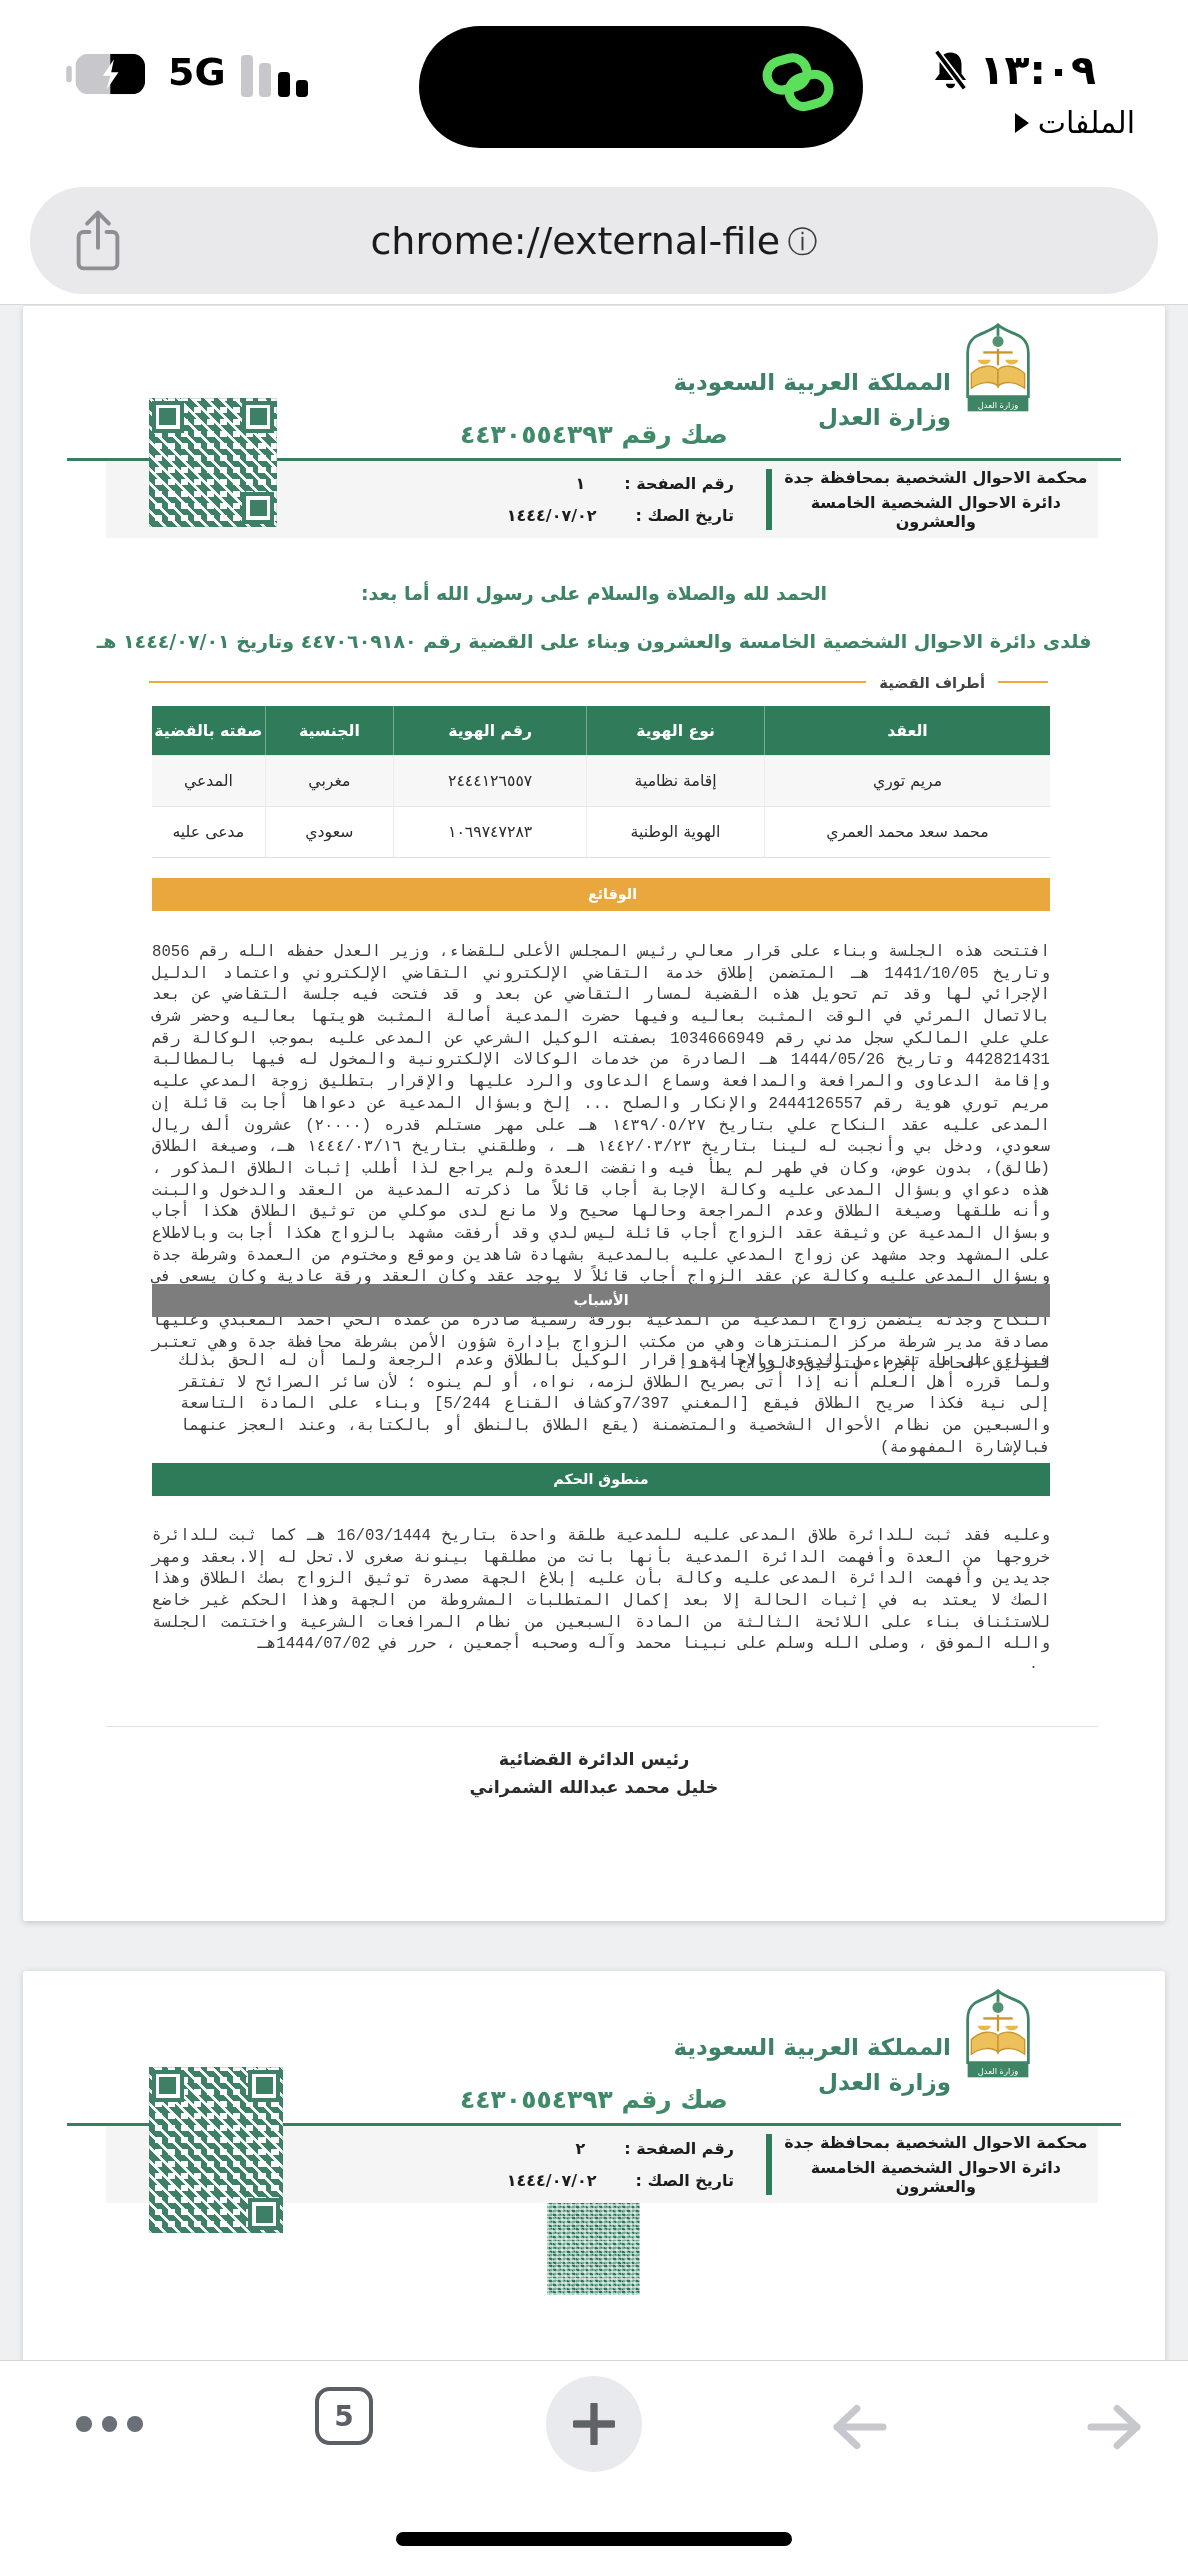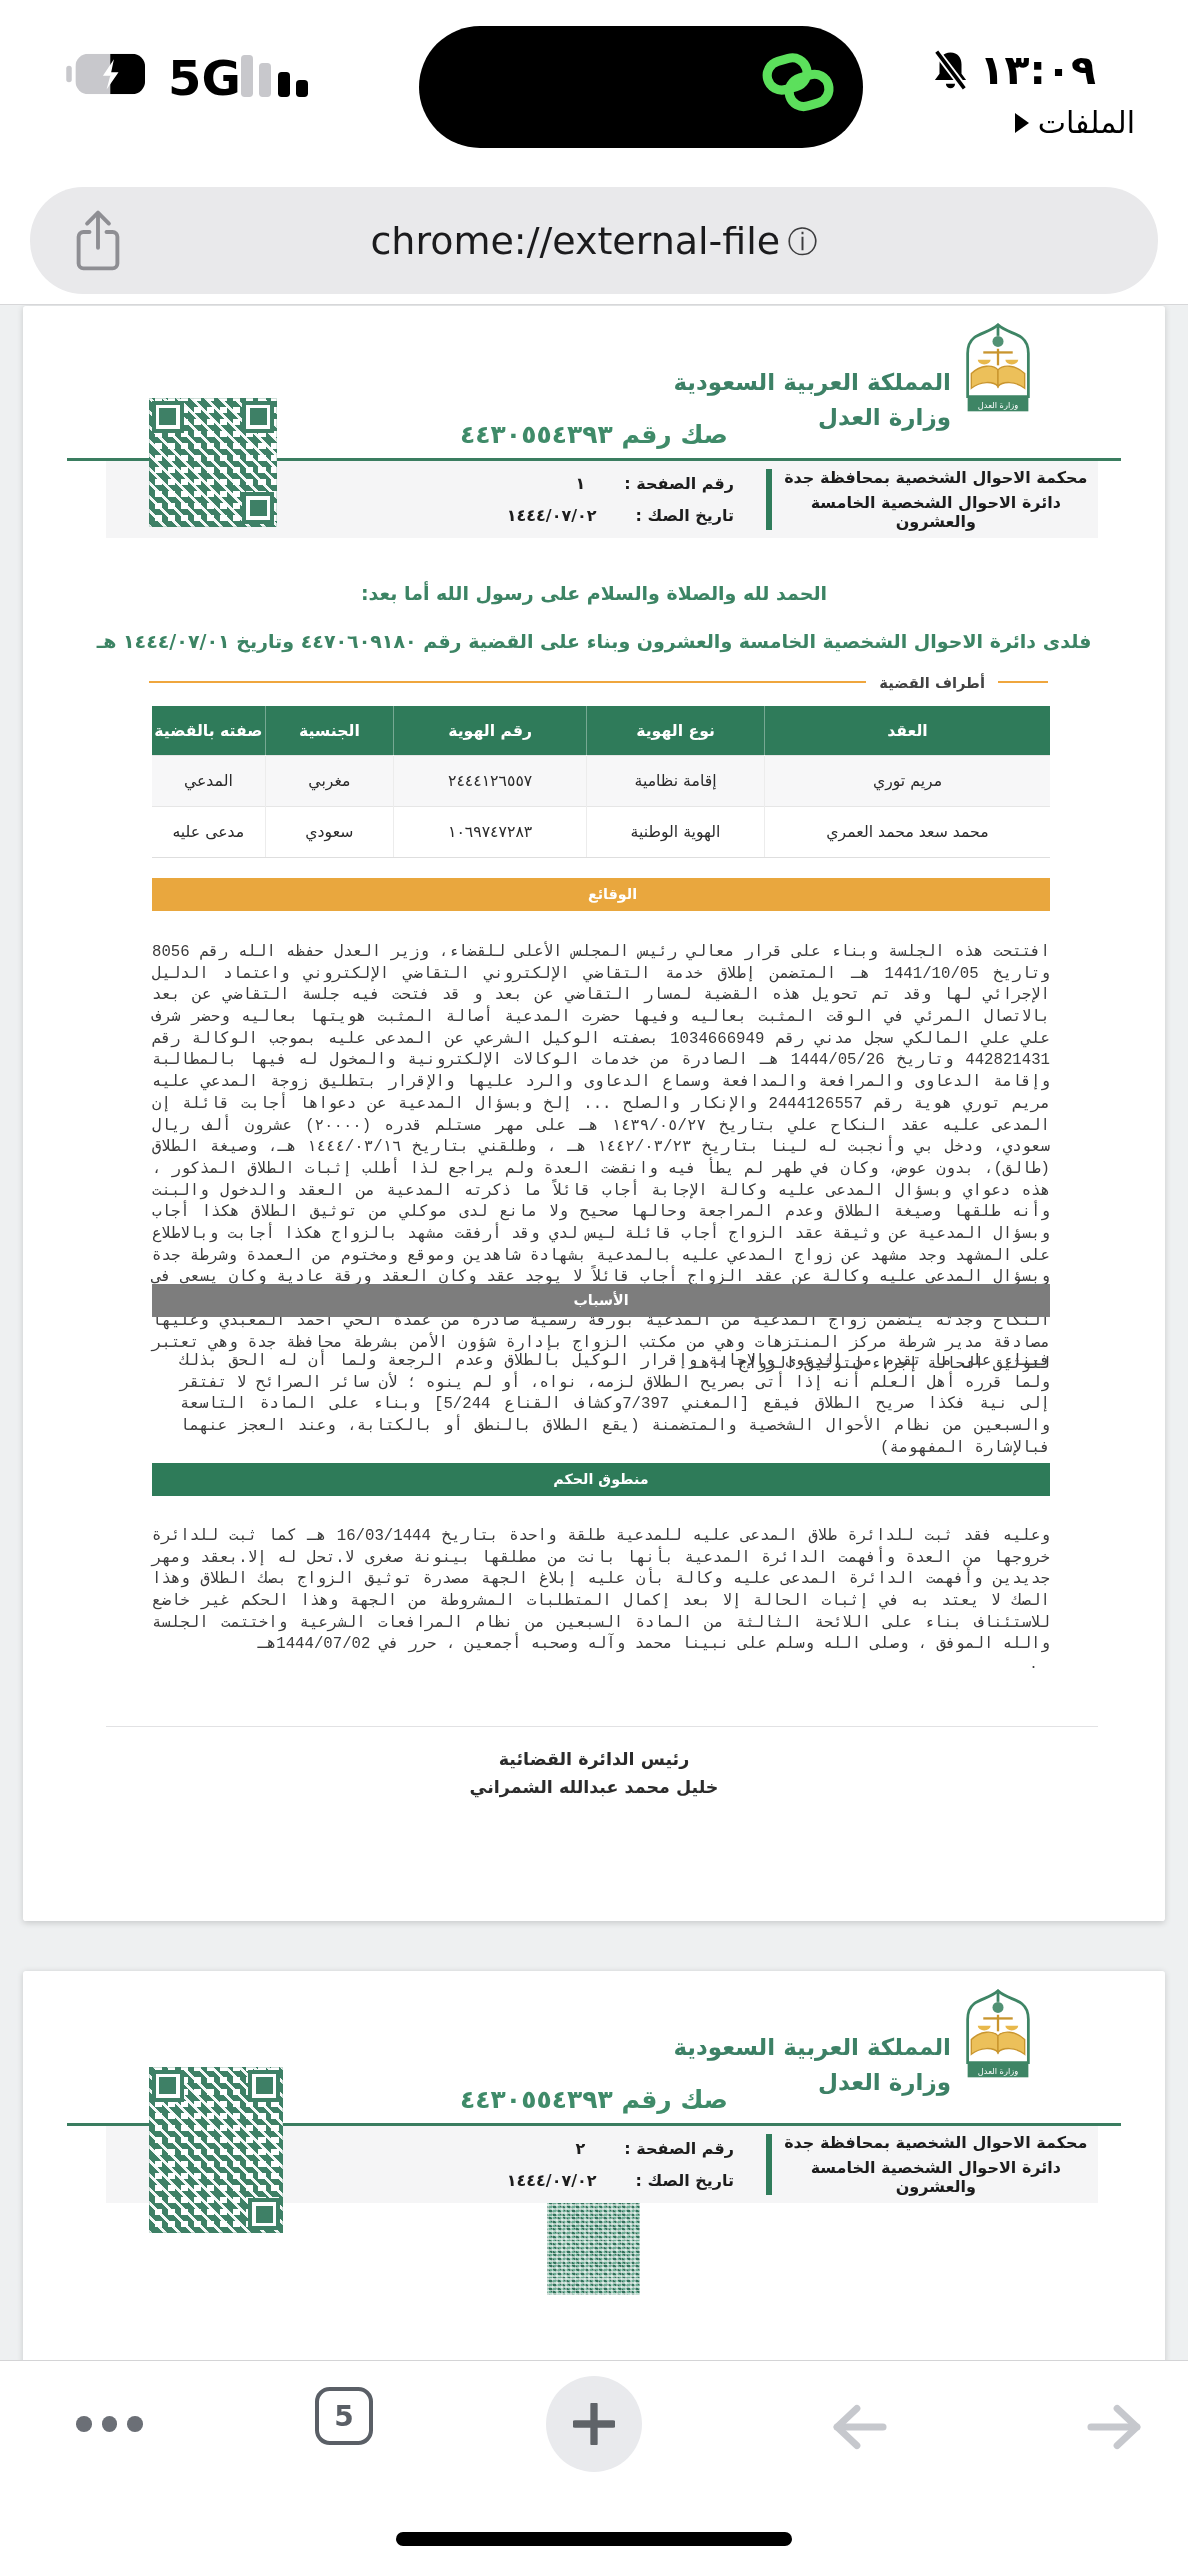--- a/index.html
+++ b/index.html
@@ -1,21 +1,21 @@
 <!DOCTYPE html>
 <html lang="ar" style="font-size:14.7px"><head>
 <meta charset="utf-8">
 <style>
   html,body{margin:0;padding:0;background:#fff;}
   body{width:1188px;height:2576px;position:relative;overflow:hidden;
        font-family:"DejaVu Sans",sans-serif;-webkit-font-smoothing:antialiased;}
   
   .status-bar{position:absolute;top:0;left:0;right:0;height:184px;background:#fff;}
   .battery{position:absolute;left:66px;top:52px;}
-  .net{position:absolute;left:168px;top:50px;font-size:48px;font-weight:600;color:#000;}
+  .net{position:absolute;left:168px;top:50px;font-size:38px;font-weight:600;color:#000;}
   .bars{position:absolute;left:241px;top:53px;height:44px;display:flex;align-items:flex-end;gap:6.4px;}
   .bars i{display:block;width:12px;border-radius:3.7px;}
   .bars i:nth-child(1){height:42px;background:#c8c8cc;}
   .bars i:nth-child(2){height:34px;background:#c8c8cc;}
   .bars i:nth-child(3){height:25px;background:#000;}
   .bars i:nth-child(4){height:17.5px;background:#000;}
   .island{position:absolute;left:419px;top:26px;width:444px;height:122px;background:#000;border-radius:61px;}
   .rings{position:absolute;right:26px;top:26px;}
   .timewrap{position:absolute;top:46px;right:92px;display:flex;align-items:center;gap:9.2px;direction:ltr;}
   .time{font-size:41px;font-weight:700;color:#000;letter-spacing:0.9px;}

